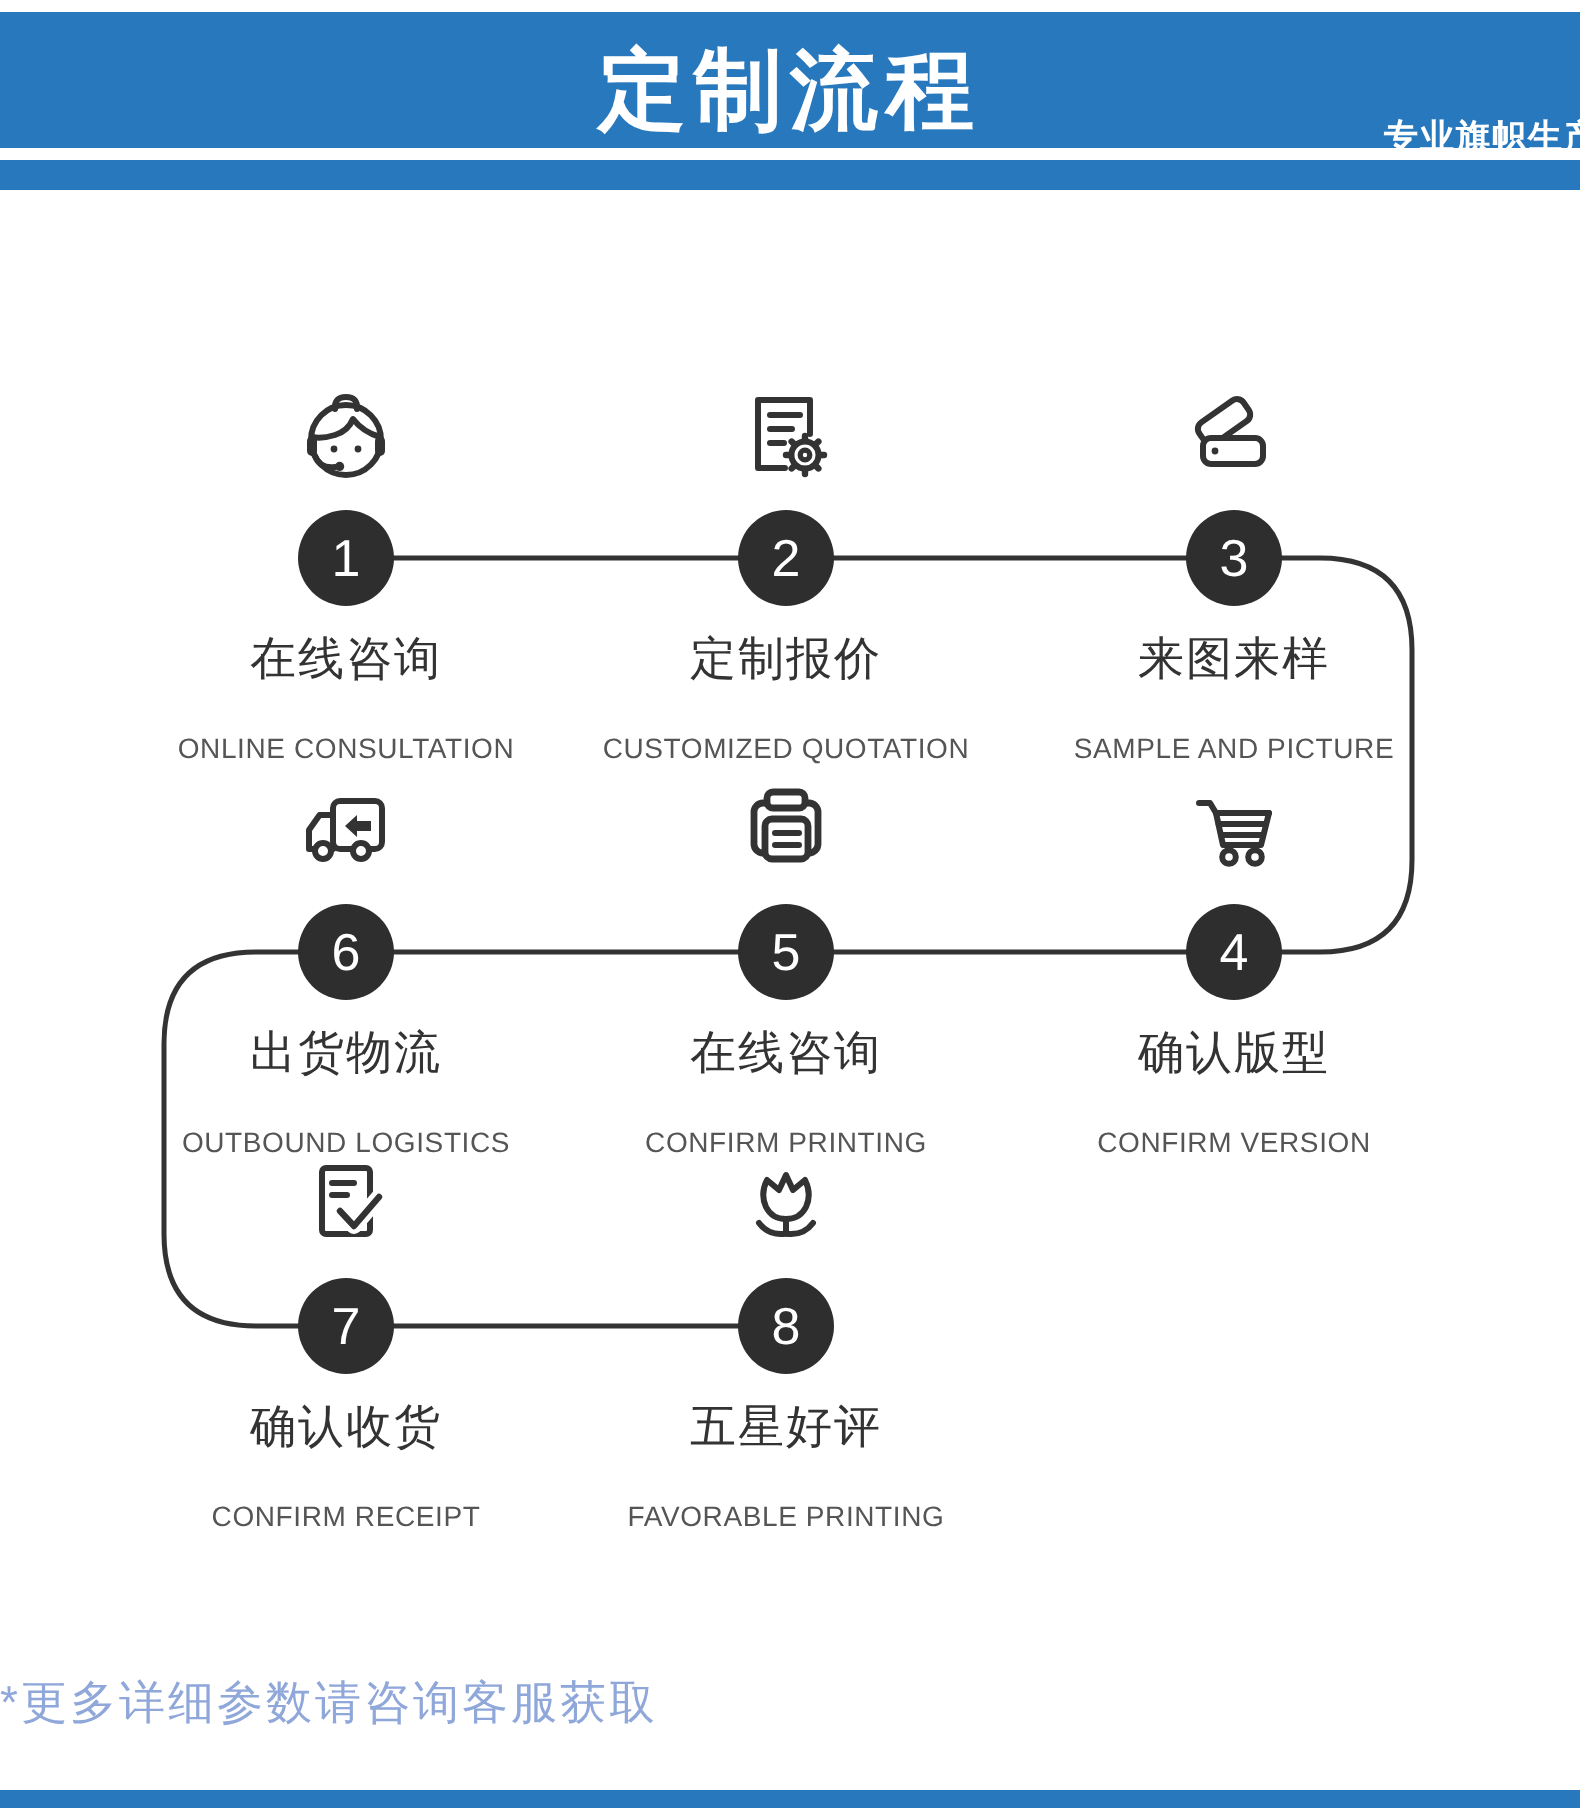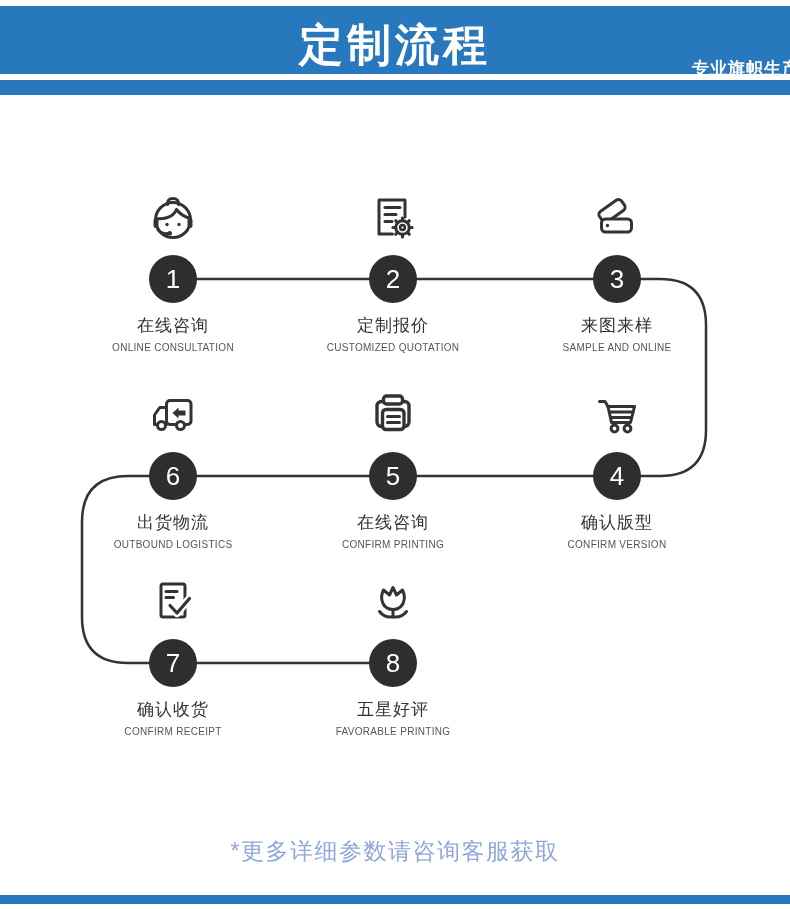--- a/index.html
+++ b/index.html
@@ -14,29 +14,29 @@
   .hdr-tagline{position:absolute;right:12px;top:57px;color:#fff;font-size:17px;font-weight:700;letter-spacing:1px;}
 
   
   .connector{position:absolute;left:0;top:0;width:790px;height:909px;pointer-events:none;}
 
   
   .step{position:absolute;width:200px;display:flex;flex-direction:column;align-items:center;}
   .step .icon{height:52px;display:flex;align-items:flex-end;justify-content:center;}
   .num-circle{margin-top:11px;width:48px;height:48px;border-radius:50%;background:#2e2e2e;color:#fff;
               display:flex;align-items:center;justify-content:center;font-size:26px;z-index:2;}
-  .step-title{margin-top:11px;font-size:17px;color:#333;letter-spacing:1px;white-space:nowrap;}
-  .step-caption{margin-top:5px;font-size:10px;color:#555;letter-spacing:0.3px;white-space:nowrap;}
+  .step-title{margin-top:11px;font-size:23px;color:#333;letter-spacing:1px;white-space:nowrap;}
+  .step-caption{margin-top:21px;font-size:14px;color:#555;letter-spacing:0.3px;white-space:nowrap;}
 
   .pos-r1c1{left:73px;top:192px;}  .pos-r1c2{left:293px;top:192px;} .pos-r1c3{left:517px;top:192px;}
   .pos-r2c1{left:73px;top:389px;}  .pos-r2c2{left:293px;top:389px;} .pos-r2c3{left:517px;top:389px;}
   .pos-r3c1{left:73px;top:576px;}  .pos-r3c2{left:293px;top:576px;}
 
   
-  .footer-note{position:absolute;left:0;top:836px;width:790px;text-align:center;
+  .footer-note{position:absolute;left:0;top:836px;width:790px;
                color:#8fa7d9;font-size:23px;letter-spacing:1.5px;}
   .footer-bar{position:absolute;left:0;top:895px;width:790px;height:9px;background:#2878be;}
 
   svg.glyph{display:block;}
 </style>
 </head>
 <body>
 
 <div class="page">
 
@@ -99,21 +99,21 @@
       <svg class="glyph" width="52" height="52" viewBox="0 0 52 52" fill="none" stroke="#333" stroke-width="3" stroke-linecap="round" stroke-linejoin="round">
         <g transform="rotate(-35 16 30)">
           <rect x="13" y="17.5" width="27" height="12.5" rx="4"></rect>
         </g>
         <rect x="10.5" y="27" width="30" height="13" rx="4" fill="#fff"></rect>
         <circle cx="16.5" cy="33.5" r="1.7" fill="#333" stroke="none"></circle>
       </svg>
     </div>
     <div class="num-circle">3</div>
     <div class="step-title">来图来样</div>
-    <div class="step-caption">SAMPLE AND ONLINE</div>
+    <div class="step-caption">SAMPLE AND PICTURE</div>
   </div>
 
   <div class="step pos-r2c3">
     <div class="icon">
       <svg class="glyph" width="52" height="52" viewBox="0 0 52 52" fill="none" stroke="#333" stroke-width="3" stroke-linecap="round" stroke-linejoin="round">
         <path d="M 8.5 12.5 H 14 L 17 17.5"></path>
         <path d="M 17 17.5 H 43.5"></path>
         <path d="M 18.3 23 H 42"></path>
         <path d="M 19.6 28.5 H 40.5"></path>
         <path d="M 17 17.5 L 20.5 33.5 H 39.5 L 43.5 17.5"></path>

